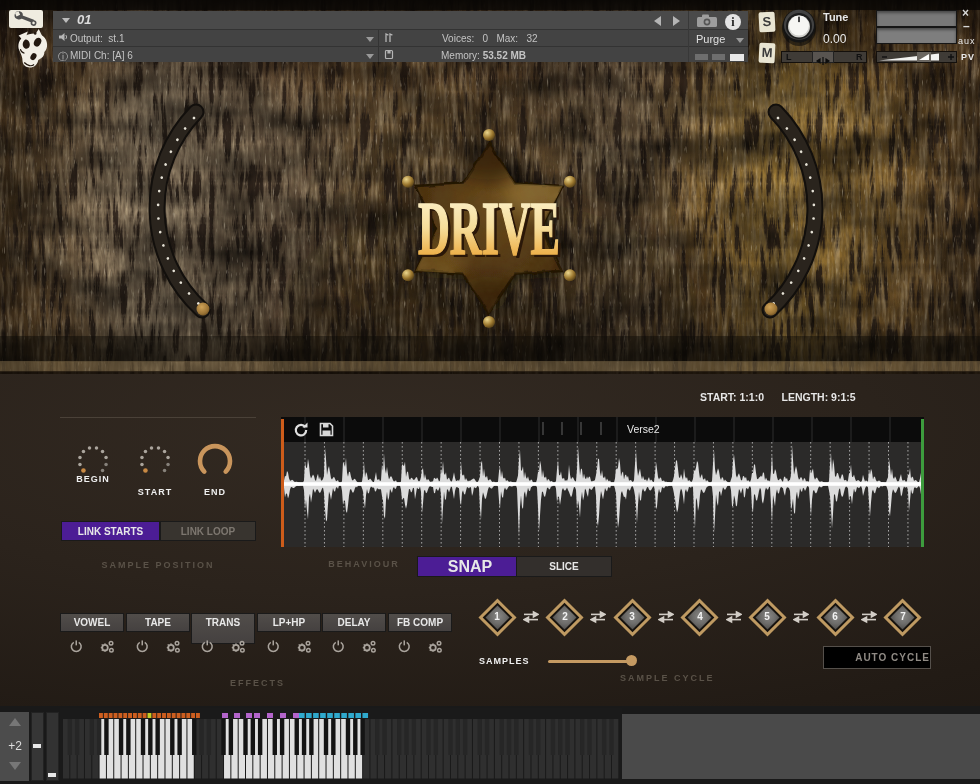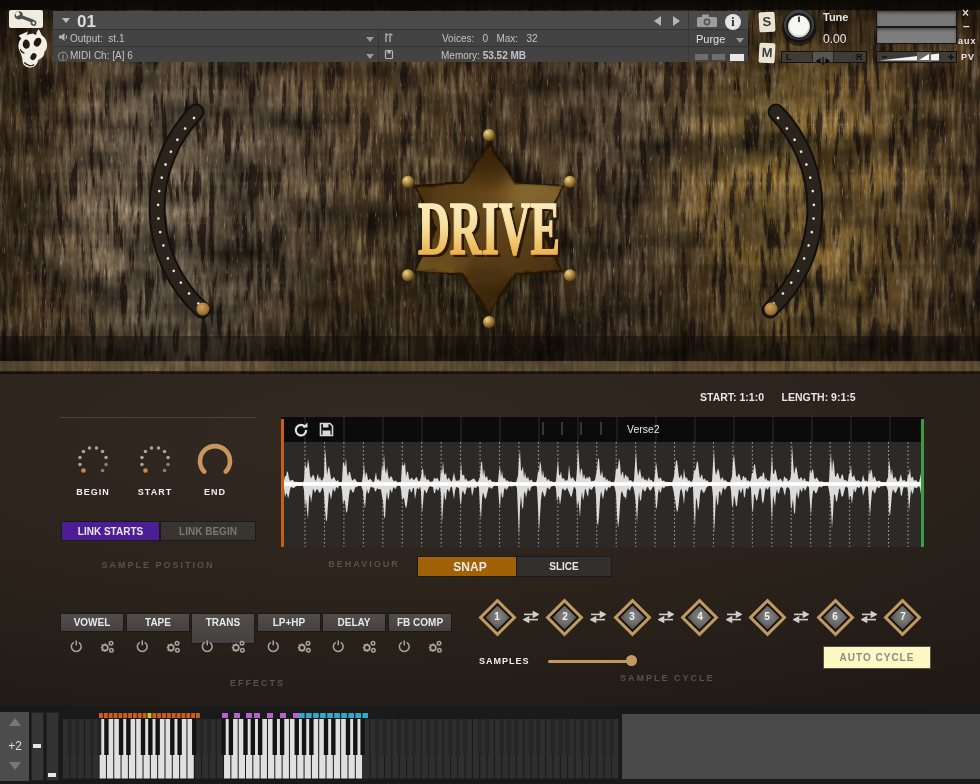--- a/index.html
+++ b/index.html
@@ -170,21 +170,21 @@
   </svg>
   </div>
 
   <div class="abs" id="hdr">
 
     <div class="hsep" style="top:18px;"></div>
     <div class="hsep" style="top:35px;"></div>
     <div class="abs" style="left:0;top:0;width:100%;height:18px;background:#4a4a4a;"></div>
 
     <div class="abs" style="left:9px;top:7px;width:0;height:0;border-left:4.5px solid transparent;border-right:4.5px solid transparent;border-top:5.5px solid #bcbcbc;"></div>
-    <div class="abs" style="left:24px;top:1px;color:#dcdcdc;font-size:17px;font-weight:bold;">01</div>
+    <div class="abs" style="left:24px;top:1px;color:#dcdcdc;font-size:13px;font-weight:bold;font-style:italic;">01</div>
 
     <svg class="abs" style="left:5px;top:21px;" width="10" height="10" viewBox="0 0 10 10">
         <path d="M1 3.5 H3.5 L6.5 1 V9 L3.5 6.5 H1 Z" fill="#b5b5b5"></path>
         <path d="M7.8 3 A3 3 0 0 1 7.8 7" stroke="#b5b5b5" stroke-width="1" fill="none"></path>
       </svg>
     <div class="abs htxt" style="left:17px;top:22px;">Output:&nbsp; st.1</div>
     <div class="abs" style="left:313px;top:26px;width:0;height:0;border-left:4px solid transparent;border-right:4px solid transparent;border-top:5px solid #999;"></div>
 
     <div class="abs htxt" style="left:5px;top:39px;">ⓘ</div>
     <div class="abs htxt" style="left:17px;top:39px;">MIDI Ch: [A] 6</div>
@@ -283,21 +283,21 @@
   <svg class="abs" style="left:877px;top:52px;" width="79" height="10" viewBox="0 0 79 10">
     <path d="M2 8.5 L62 8.5 L62 1.5 Z" fill="#f2f2f0"></path>
     <rect x="40" y="0" width="14" height="10" fill="#6a6660"></rect>
     <path d="M42 8 L52 8 L52 2 Z" fill="#fdfdfc"></path>
     <path d="M71 5 h6 M74 2 v6" stroke="#111" stroke-width="1.4"></path>
     <path d="M5 5 h5" stroke="#111" stroke-width="1.4"></path>
   </svg>
 
   <div class="abs" style="left:962px;top:6px;color:#d8d8d8;font-size:12px;font-weight:bold;">×</div>
   <div class="abs" style="left:963px;top:19px;color:#d8d8d8;font-size:12px;font-weight:bold;">–</div>
-  <div class="abs" style="left:958px;top:36px;color:#e8e8e8;font-size:9px;font-weight:bold;letter-spacing:1px;">aux</div>
+  <div class="abs" style="left:958px;top:36px;color:#e8e8e8;font-size:9px;font-weight:normal;letter-spacing:1px;">aux</div>
   <div class="abs" style="left:961px;top:52px;color:#e8e8e8;font-size:9px;font-weight:bold;letter-spacing:1px;">PV</div>
 
   <div class="abs" id="panel"></div>
 
   <div class="abs" style="left:700px;top:391px;width:209px;text-align:left;color:#e6e6e6;font-size:10.5px;font-weight:bold;">START:&nbsp;1:1:0&nbsp;&nbsp;&nbsp;&nbsp;&nbsp;&nbsp;LENGTH:&nbsp;9:1:5</div>
 
   <div class="abs" style="left:60px;top:417px;width:196px;height:1px;background:#4a4138;"></div>
 
   <svg class="abs" style="left:60px;top:435px;" width="200" height="55" viewBox="0 0 200 55">
     <g id="dotknobs">
@@ -318,26 +318,26 @@
         <circle cx="91.50594289111598" cy="12.960001345097577" r="1.75" fill="#aba59d"></circle>
         <circle cx="98.49405710888404" cy="12.960001345097579" r="1.75" fill="#aba59d"></circle>
         <circle cx="104.54594154601838" cy="16.454058453981606" r="1.75" fill="#aba59d"></circle>
         <circle cx="108.03999865490242" cy="22.50594289111597" r="1.75" fill="#aba59d"></circle>
         <circle cx="108.03999865490242" cy="29.49405710888402" r="1.75" fill="#87827b"></circle>
         <circle cx="104.5459415460184" cy="35.54594154601838" r="1.75" fill="#87827b"></circle>
       </g>
     <path d="M 22.3 36.6 A 15 15 0 1 1 43.7 36.6" fill="none" stroke="#c9955c" stroke-width="4.6" stroke-linecap="round" transform="translate(122,0)"></path>
   </svg>
 
-  <div class="abs wlbl" style="left:63px;top:487px;width:60px;text-align:center;">BEGIN</div>
+  <div class="abs wlbl" style="left:63px;top:474px;width:60px;text-align:center;">BEGIN</div>
   <div class="abs wlbl" style="left:125px;top:487px;width:60px;text-align:center;">START</div>
   <div class="abs wlbl" style="left:187px;top:487px;width:56px;text-align:center;">END</div>
 
   <div class="btn" style="left:61px;top:521px;width:99px;height:20px;background:#4c1d95;font-size:10px;line-height:19px;">LINK STARTS</div>
-  <div class="btn" style="left:160px;top:521px;width:96px;height:20px;background:#38342f;color:#7d7770;font-size:10px;line-height:19px;">LINK BEGIN</div>
+  <div class="btn" style="left:160px;top:521px;width:96px;height:20px;background:#38342f;color:#7d7770;font-size:10px;line-height:19px;">LINK LOOP</div>
   <div class="abs lbl" style="left:60px;top:560px;width:196px;text-align:center;">SAMPLE POSITION</div>
 
   <div class="abs" id="wave" style="left:281px;top:417px;width:643px;height:130px;background:#2b2a29;">
     <div class="abs" style="left:0;top:0;width:643px;height:25px;background:#0b0b0b;"></div>
     <svg class="abs" style="left:0;top:0;" width="643" height="25" viewBox="0 0 643 25">
       <g stroke="#2e2e2e" stroke-width="1">
         <line x1="24" y1="0" x2="24" y2="25"></line>
           <line x1="63" y1="0" x2="63" y2="25"></line>
         <line x1="102" y1="0" x2="102" y2="25"></line>
           <line x1="141" y1="0" x2="141" y2="25"></line>
@@ -406,21 +406,21 @@
         <line x1="607.5" x2="607.5" y1="0" y2="105" stroke="#cfcfcf" stroke-width="1" stroke-dasharray="1.6 2.4" opacity="0.75"></line>
         <line x1="626.95" x2="626.95" y1="0" y2="105" stroke="#cfcfcf" stroke-width="1" stroke-dasharray="1.6 2.4" opacity="0.75"></line>
         <path d="M0 40.5L1 40.5L2 40.5L3 38.7L4 33.7L5 34.4L6 28.9L7 30.5L8 36.2L9 38.8L10 38.4L11 37.7L12 38.2L13 39.4L14 40.1L15 39.8L16 39.8L17 40.3L18 40.2L19 40.5L20 40.5L21 40.5L22 40.5L23 38.4L24 20.2L25 25.5L26 26.0L27 16.8L28 23.1L29 33.1L30 36.5L31 34.4L32 32.5L33 34.1L34 37.9L35 38.9L36 34.4L37 31.7L38 37.6L39 34.6L40 38.5L41 38.6L42 37.1L43 34.1L44 6.1L45 16.9L46 32.9L47 26.9L48 24.0L49 30.2L50 36.3L51 37.6L52 35.8L53 34.8L54 36.7L55 39.2L56 38.8L57 38.0L58 40.5L59 40.5L60 40.5L61 39.3L62 20.2L63 21.4L64 24.9L65 15.7L66 30.5L67 34.7L68 29.7L69 30.0L70 34.7L71 38.1L72 38.4L73 37.0L74 36.8L75 38.6L76 39.8L77 40.5L78 40.5L79 40.5L80 40.5L81 39.4L82 33.0L83 20.3L84 35.4L85 29.9L86 32.1L87 38.0L88 37.8L89 36.6L90 37.5L91 39.1L92 39.9L93 39.9L94 35.2L95 30.1L96 37.2L97 38.0L98 36.7L99 39.3L100 38.2L101 22.2L102 29.1L103 11.5L104 27.1L105 31.8L106 24.7L107 32.4L108 37.4L109 35.2L110 33.9L111 35.6L112 38.2L113 39.4L114 38.9L115 38.3L116 40.5L117 40.5L118 40.5L119 40.5L120 39.4L121 22.0L122 23.3L123 24.1L124 19.6L125 34.9L126 29.9L127 29.6L128 36.4L129 37.9L130 36.1L131 35.8L132 37.4L133 37.9L134 37.0L135 35.2L136 35.2L137 38.5L138 39.5L139 38.4L140 34.9L141 28.0L142 26.1L143 36.9L144 32.0L145 36.4L146 38.6L147 36.8L148 38.2L149 39.8L150 39.8L151 39.5L152 39.3L153 35.7L154 36.2L155 37.3L156 35.5L157 36.8L158 39.5L159 38.5L160 26.5L161 31.8L162 19.1L163 31.6L164 32.9L165 30.2L166 37.7L167 36.4L168 35.4L169 38.1L170 39.6L171 39.2L172 35.3L173 30.3L174 35.8L175 38.9L176 38.7L177 38.1L178 39.1L179 36.5L180 20.0L181 32.5L182 33.7L183 32.3L184 38.5L185 35.9L186 37.9L187 39.6L188 38.6L189 39.0L190 38.1L191 37.6L192 36.7L193 36.4L194 37.7L195 39.4L196 40.1L197 39.8L198 37.6L199 34.2L200 21.2L201 18.7L202 34.8L203 26.5L204 34.3L205 35.8L206 33.4L207 38.3L208 38.3L209 37.0L210 38.3L211 39.7L212 39.9L213 39.6L214 40.5L215 40.5L216 40.5L217 39.7L218 29.5L219 24.4L220 35.4L221 28.8L222 35.6L223 36.7L224 35.6L225 39.3L226 37.9L227 38.8L228 40.0L229 39.6L230 39.5L231 40.0L232 40.3L233 40.5L234 40.5L235 40.5L236 37.6L237 33.5L238 17.3L239 8.1L240 29.1L241 28.0L242 24.3L243 36.2L244 29.7L245 35.2L246 36.9L247 34.3L248 38.1L249 38.9L250 37.5L251 37.9L252 40.5L253 40.5L254 40.5L255 40.5L256 37.3L257 30.1L258 30.1L259 18.4L260 23.2L261 35.4L262 28.1L263 34.7L264 36.0L265 34.2L266 38.9L267 37.1L268 37.6L269 39.6L270 39.3L271 38.9L272 40.5L273 40.5L274 40.5L275 39.1L276 27.6L277 18.0L278 32.8L279 33.6L280 29.2L281 36.3L282 36.8L283 35.7L284 39.3L285 37.7L286 39.1L287 36.4L288 22.8L289 32.6L290 37.5L291 35.4L292 35.2L293 37.4L294 39.3L295 39.3L296 27.6L297 4.6L298 19.0L299 33.4L300 26.5L301 27.2L302 36.8L303 31.5L304 36.0L305 37.2L306 34.3L307 36.7L308 34.5L309 35.1L310 38.9L311 39.4L312 38.8L313 39.1L314 37.8L315 33.1L316 27.0L317 17.3L318 16.6L319 30.3L320 34.5L321 28.0L322 35.0L323 36.2L324 34.1L325 38.9L326 36.6L327 38.2L328 39.5L329 38.3L330 40.5L331 40.5L332 40.5L333 40.5L334 36.6L335 26.3L336 27.5L337 25.6L338 16.0L339 21.2L340 34.5L341 30.8L342 29.4L343 37.6L344 33.3L345 32.6L346 35.7L347 33.7L348 38.8L349 38.3L350 38.0L351 39.5L352 40.1L353 38.3L354 22.2L355 8.9L356 25.5L357 33.9L358 30.2L359 26.5L360 33.3L361 37.5L362 33.7L363 37.2L364 38.2L365 37.0L366 39.6L367 36.9L368 35.1L369 38.8L370 37.4L371 38.4L372 39.9L373 39.8L374 32.2L375 19.7L376 27.0L377 35.1L378 37.6L379 35.4L380 35.7L381 39.0L382 38.8L383 38.5L384 40.0L385 39.4L386 40.0L387 40.2L388 40.0L389 40.5L390 40.5L391 40.5L392 38.0L393 34.3L394 26.1L395 18.5L396 18.5L397 27.0L398 35.4L399 35.8L400 32.1L401 35.1L402 37.9L403 26.5L404 33.9L405 36.7L406 34.9L407 39.2L408 38.0L409 38.8L410 40.0L411 39.6L412 36.8L413 28.5L414 29.1L415 25.5L416 19.0L417 20.8L418 30.0L419 36.5L420 34.1L421 32.0L422 37.3L423 37.5L424 36.1L425 39.4L426 37.9L427 39.0L428 40.5L429 40.5L430 40.5L431 39.0L432 22.0L433 7.9L434 26.7L435 33.3L436 29.7L437 26.3L438 28.9L439 35.4L440 37.9L441 35.1L442 36.1L443 39.3L444 37.5L445 38.8L446 39.5L447 40.5L448 40.5L449 40.5L450 37.5L451 34.4L452 19.1L453 12.3L454 22.6L455 33.3L456 35.7L457 32.9L458 31.3L459 34.2L460 38.3L461 38.2L462 33.9L463 34.2L464 36.4L465 34.7L466 39.2L467 37.9L468 39.1L469 39.9L470 37.6L471 31.0L472 30.9L473 22.4L474 22.5L475 30.7L476 36.7L477 37.3L478 35.4L479 35.1L480 33.4L481 34.9L482 30.2L483 31.1L484 38.2L485 35.6L486 37.8L487 39.1L488 38.2L489 39.5L490 28.5L491 11.9L492 31.4L493 32.0L494 26.9L495 29.3L496 34.9L497 38.2L498 38.0L499 36.6L500 37.0L501 39.1L502 39.7L503 35.1L504 34.6L505 37.3L506 35.7L507 39.4L508 38.5L509 37.7L510 32.9L511 3.0L512 17.8L513 32.7L514 28.0L515 23.9L516 28.1L517 34.7L518 37.8L519 36.6L520 34.8L521 36.4L522 39.2L523 36.3L524 36.4L525 39.6L526 38.9L527 39.6L528 39.5L529 27.2L530 31.5L531 28.9L532 26.5L533 35.1L534 37.8L535 35.9L536 35.6L537 37.4L538 39.2L539 39.8L540 39.4L541 39.2L542 39.9L543 40.3L544 40.5L545 40.5L546 40.5L547 40.5L548 39.2L549 22.7L550 10.7L551 30.2L552 17.1L553 22.5L554 34.3L555 34.7L556 31.1L557 31.2L558 34.8L559 37.5L560 35.2L561 31.9L562 33.3L563 38.3L564 38.3L565 37.7L566 39.8L567 38.5L568 31.6L569 30.8L570 22.5L571 34.7L572 35.0L573 32.5L574 36.5L575 39.1L576 38.7L577 38.1L578 38.5L579 39.5L580 40.1L581 38.4L582 32.8L583 36.4L584 39.4L585 38.3L586 39.3L587 39.5L588 27.8L589 32.7L590 26.7L591 29.7L592 37.4L593 34.4L594 34.9L595 38.3L596 39.5L597 38.9L598 38.6L599 39.1L600 39.9L601 40.2L602 40.1L603 40.5L604 40.5L605 40.5L606 37.7L607 35.2L608 17.1L609 24.6L610 33.7L611 26.8L612 35.2L613 36.9L614 34.2L615 36.2L616 38.9L617 39.4L618 38.8L619 35.2L620 32.0L621 37.5L622 38.9L623 37.7L624 38.6L625 40.0L626 38.8L627 32.9L628 32.7L629 25.9L630 36.7L631 34.5L632 35.2L633 39.1L634 38.3L635 38.0L636 39.2L637 40.0L638 40.1L639 36.4L640 30.7L640 42L640 52.4L639 45.9L638 43.9L637 44.8L636 46.1L635 46.2L634 44.9L633 46.3L632 51.6L631 51.5L630 47.3L629 58.3L628 68.9L627 48.5L626 44.8L625 45.6L624 45.5L623 44.6L622 47.3L621 52.7L620 54.5L619 46.4L618 44.4L617 45.7L616 48.3L615 50.6L614 50.9L613 48.9L612 47.3L611 51.2L610 63.2L609 74.4L608 69.2L607 49.1L606 45.7L605 43.5L604 43.5L603 43.5L602 44.2L601 44.6L600 44.0L599 44.7L598 46.2L597 45.5L596 44.7L595 47.9L594 51.6L593 50.6L592 47.5L591 49.8L590 60.5L589 74.7L588 59.9L587 45.5L586 44.3L585 44.5L584 46.4L583 50.6L582 54.0L581 46.6L580 43.9L579 45.0L578 46.3L577 45.4L576 44.9L575 49.2L574 50.4L573 46.4L572 52.8L571 62.2L570 54.8L569 53.7L568 58.5L567 46.6L566 45.0L565 44.5L564 46.1L563 50.0L562 54.0L561 55.0L560 52.5L559 46.3L558 47.5L557 53.1L556 59.3L555 59.5L554 52.5L553 52.4L552 71.9L551 86.4L550 66.8L549 54.0L548 48.6L547 43.5L546 43.5L545 43.5L544 43.5L543 43.9L542 44.0L541 45.1L540 45.5L539 44.7L538 44.6L537 46.8L536 50.0L535 51.6L534 50.4L533 48.1L532 49.0L531 57.6L530 73.5L529 61.6L528 45.7L527 44.0L526 44.5L525 47.1L524 48.9L523 46.6L522 45.8L521 50.1L520 48.9L519 46.2L518 53.7L517 57.3L516 49.4L515 54.7L514 71.9L513 70.6L512 56.5L511 63.7L510 67.5L509 48.9L508 46.0L507 45.5L506 45.2L505 47.3L504 53.8L503 51.1L502 46.2L501 45.5L500 44.7L499 46.7L498 51.2L497 51.6L496 47.2L495 51.8L494 64.2L493 58.4L492 53.1L491 80.7L490 62.6L489 44.6L488 45.3L487 47.8L486 47.2L485 45.5L484 48.8L483 56.7L482 61.7L481 59.2L480 47.7L479 45.7L478 48.9L477 54.3L476 58.8L475 58.1L474 52.6L473 52.4L472 70.5L471 65.9L470 46.3L469 44.0L468 45.3L467 47.6L466 46.3L465 46.2L464 54.4L463 55.8L462 45.8L461 48.0L460 51.7L459 48.8L458 46.9L457 54.0L456 63.5L455 64.4L454 57.1L453 53.3L452 64.0L451 64.0L450 48.3L449 43.5L448 43.5L447 43.5L446 44.6L445 46.5L444 48.1L443 46.7L442 45.3L441 49.8L440 54.2L439 49.1L438 50.2L437 64.1L436 60.7L435 51.9L434 74.8L433 91.0L432 54.8L431 45.1L430 43.5L429 43.5L428 43.5L427 44.5L426 44.7L425 46.5L424 49.2L423 51.1L422 50.6L421 48.2L420 47.2L419 52.8L418 64.1L417 68.9L416 58.6L415 55.7L414 85.8L413 70.0L412 45.3L411 44.2L410 45.7L409 45.2L408 44.7L407 48.4L406 50.4L405 47.0L404 49.6L403 62.4L402 54.2L401 48.5L400 46.6L399 50.0L398 58.7L397 67.6L396 70.4L395 64.7L394 56.9L393 51.8L392 46.7L391 43.5L390 43.5L389 43.5L388 43.8L387 44.3L386 44.6L385 44.0L384 44.7L383 46.4L382 45.4L381 45.2L380 49.9L379 50.8L378 46.8L377 51.9L376 64.7L375 67.3L374 49.4L373 44.3L372 44.8L371 46.5L370 48.2L369 48.6L368 47.6L367 45.0L366 45.3L365 47.7L364 49.8L363 48.8L362 46.2L361 49.2L360 58.4L359 58.3L358 49.8L357 62.8L356 80.9L355 63.2L354 53.7L353 48.1L352 44.7L351 44.1L350 45.7L349 48.4L348 48.2L347 46.2L346 48.4L345 57.8L344 54.5L343 55.2L342 52.3L341 49.1L340 51.3L339 62.9L338 79.3L337 86.0L336 72.7L335 51.2L334 46.8L333 43.5L332 43.5L331 43.5L330 43.5L329 46.5L328 44.9L327 45.7L326 49.5L325 48.0L324 45.9L323 52.0L322 57.4L321 53.1L320 48.9L319 57.2L318 73.8L317 84.0L316 79.5L315 53.8L314 44.8L313 44.4L312 45.7L311 47.4L310 48.0L309 46.5L308 46.7L307 55.1L306 52.3L305 48.3L304 46.4L303 54.4L302 58.6L301 49.8L300 57.6L299 75.8L298 64.0L297 58.3L296 66.7L295 48.1L294 45.2L293 45.0L292 48.3L291 53.2L290 55.2L289 52.8L288 50.0L287 48.0L286 45.6L285 47.5L284 48.7L283 48.0L282 46.1L281 48.0L280 56.7L279 63.0L278 55.3L277 54.3L276 60.3L275 46.4L274 43.5L273 43.5L272 43.5L271 44.5L270 44.5L269 46.9L268 47.4L267 45.4L266 46.1L265 51.0L264 55.0L263 54.0L262 50.0L261 49.5L260 57.5L259 73.6L258 89.3L257 64.7L256 45.6L255 43.5L254 43.5L253 43.5L252 43.5L251 44.8L250 45.3L249 48.9L248 48.7L247 45.7L246 51.0L245 55.9L244 49.2L243 52.0L242 67.0L241 65.2L240 53.2L239 64.8L238 94.6L237 71.7L236 46.5L235 43.5L234 43.5L233 43.5L232 44.2L231 44.5L230 44.4L229 44.1L228 44.2L227 45.5L226 47.6L225 47.7L224 45.6L223 48.1L222 56.1L221 54.7L220 49.2L219 67.0L218 58.2L217 44.4L216 43.5L215 43.5L214 43.5L213 44.0L212 44.9L211 46.5L210 46.6L209 45.4L208 45.1L207 47.4L206 52.0L205 56.2L204 57.0L203 53.4L202 50.2L201 56.6L200 77.5L199 66.5L198 46.1L197 43.8L196 44.6L195 46.3L194 45.8L193 45.2L192 51.0L191 54.1L190 45.4L189 44.9L188 46.5L187 45.5L186 44.9L185 48.7L184 52.8L183 51.7L182 48.2L181 50.8L180 63.5L179 59.0L178 46.3L177 45.7L176 45.1L175 45.4L174 49.1L173 56.9L172 50.9L171 45.2L170 44.6L169 47.4L168 50.5L167 47.8L166 47.2L165 57.1L164 58.0L163 49.6L162 65.2L161 81.9L160 52.6L159 44.8L158 46.9L157 48.9L156 47.6L155 46.4L154 51.2L153 51.1L152 45.1L151 44.9L150 44.6L149 44.3L148 45.0L147 47.4L146 50.5L145 51.2L144 48.1L143 48.7L142 61.4L141 71.1L140 49.8L139 44.6L138 46.9L137 47.0L136 45.4L135 51.7L134 57.3L133 46.3L132 45.7L131 49.6L130 50.5L129 47.3L128 47.1L127 53.7L126 62.6L125 66.7L124 62.8L123 55.8L122 56.6L121 57.6L120 47.8L119 43.5L118 43.5L117 43.5L116 43.5L115 46.4L114 47.0L113 45.1L112 46.3L111 51.0L110 49.1L109 46.7L108 55.8L107 58.6L106 49.8L105 57.5L104 76.8L103 74.3L102 58.4L101 54.3L100 47.6L99 47.1L98 47.6L97 46.8L96 46.2L95 49.3L94 49.5L93 45.4L92 45.8L91 45.2L90 44.6L89 46.6L88 51.0L87 51.4L86 47.1L85 53.3L84 66.9L83 59.4L82 48.9L81 46.3L80 43.5L79 43.5L78 43.5L77 43.5L76 45.5L75 44.5L74 46.1L73 49.3L72 50.9L71 49.4L70 47.1L69 47.7L68 53.5L67 63.3L66 71.1L65 69.3L64 59.0L63 58.2L62 62.9L61 48.7L60 43.5L59 43.5L58 43.5L57 46.9L56 45.3L55 45.4L54 49.7L53 49.0L52 46.0L51 52.3L50 58.1L49 52.5L48 49.6L47 62.2L46 78.1L45 79.4L44 67.1L43 50.8L42 45.6L41 46.6L40 49.3L39 51.1L38 50.3L37 48.1L36 46.9L35 48.6L34 51.1L33 48.6L32 46.6L31 54.5L30 60.7L29 51.7L28 55.6L27 77.4L26 68.9L25 57.6L24 66.9L23 48.3L22 43.5L21 43.5L20 43.5L19 43.5L18 43.9L17 43.7L16 43.8L15 44.3L14 45.1L13 45.9L12 46.0L11 45.3L10 45.0L9 47.5L8 53.4L7 56.6L6 51.7L5 51.5L4 55.6L3 45.8L2 43.5L1 43.5L0 43.5Z" fill="#dcdcdc"></path>
         <rect x="0" y="40.2" width="640" height="3.6" fill="#ffffff"></rect>
       </svg>
     <div class="abs" style="left:0;top:2px;width:3px;height:128px;background:#cd5c1a;"></div>
     <div class="abs" style="left:640px;top:2px;width:3px;height:128px;background:#3d9c3d;"></div>
   </div>
 
   <div class="abs lbl" style="left:314px;top:559px;width:100px;text-align:center;">BEHAVIOUR</div>
-  <div class="btn" style="left:417px;top:556px;width:106px;height:21px;background:#a16207;font-size:12px;line-height:20px;">SNAP</div>
+  <div class="btn" style="left:417px;top:556px;width:106px;height:21px;background:#4c1d95;font-size:16px;line-height:20px;">SNAP</div>
   <div class="btn" style="left:516px;top:556px;width:96px;height:21px;background:#332f2c;font-size:10px;line-height:20px;">SLICE</div>
 
   <div id="fx">
       <div class="btn" style="left:60px;top:613px;width:64px;height:19px;background:linear-gradient(#514d4a,#454140);font-size:10px;line-height:18px;">VOWEL</div>
       <svg class="abs" style="left:70px;top:640px;" width="12.5" height="12.5" viewBox="0 0 14 14">
         <path d="M4.2 2.6 A5.5 5.5 0 1 0 9.8 2.6" fill="none" stroke="#aaa49d" stroke-width="1.7"></path>
         <line x1="7" y1="0.5" x2="7" y2="6" stroke="#aaa49d" stroke-width="1.7"></line>
       </svg>
       <svg class="abs" style="left:100px;top:640px;" width="14.5" height="13.5" viewBox="0 0 16 15">
         <g fill="none" stroke="#aaa49d">
@@ -604,21 +604,21 @@
       </svg>
       <div class="abs" style="left:889px;top:603.5px;width:27px;height:27px;transform:rotate(45deg);background:#17130f;border:3px solid #bf9a62;box-sizing:border-box;"></div>
       <div class="abs" style="left:894px;top:608.5px;width:17px;height:17px;transform:rotate(45deg);background:radial-gradient(circle at 48% 42%, #888785 0%, #6e6d6b 55%, #504e4c 100%);"></div>
       <div class="abs" style="left:895px;top:610px;width:16px;height:14px;color:#f2f2f2;font-size:10px;font-weight:bold;text-align:center;line-height:14px;">7</div>
     </div>
 
   <div class="abs" style="left:548px;top:659.5px;width:85px;height:3px;background:#c59a62;border-radius:2px;"></div>
   <div class="abs" style="left:626px;top:655px;width:11px;height:11px;border-radius:6px;background:#c59a62;"></div>
   <div class="abs wlbl" style="left:479px;top:656px;">SAMPLES</div>
   <div class="abs lbl" style="left:620px;top:673px;width:155px;text-align:left;">SAMPLE CYCLE</div>
-  <div class="btn" style="left:823px;top:646px;width:108px;height:23px;background:#fef9c3;border:1px solid #55504b;color:#8f8a84;font-size:10px;line-height:21px;letter-spacing:1px;">AUTO CYCLE</div>
+  <div class="btn" style="left:823px;top:646px;width:108px;height:23px;background:#000000;border:1px solid #55504b;color:#8f8a84;font-size:10px;line-height:21px;letter-spacing:1px;text-align:right;">AUTO CYCLE</div>
 
   <div class="abs" style="left:0;top:706px;width:980px;height:78px;background:#191919;"></div>
   <div class="abs" style="left:0;top:712px;width:29px;height:69px;background:#4c4c4c;"></div>
   <div class="abs" style="left:31px;top:712px;width:13px;height:69px;background:#363636;border:1px solid #222;box-sizing:border-box;"></div>
   <div class="abs" style="left:46px;top:712px;width:13px;height:69px;background:#323232;border:1px solid #222;box-sizing:border-box;"></div>
   <div class="abs" style="left:33px;top:744px;width:8px;height:4px;background:#e8e8e8;"></div>
   <div class="abs" style="left:48px;top:773px;width:8px;height:4px;background:#e8e8e8;"></div>
   <div class="abs" style="left:3px;top:739px;width:24px;height:15px;color:#ddd;font-size:12px;text-align:center;">+2</div>
   <div class="abs" style="left:9px;top:718px;width:0;height:0;border-left:6px solid transparent;border-right:6px solid transparent;border-bottom:8px solid #777;"></div>
   <div class="abs" style="left:9px;top:762px;width:0;height:0;border-left:6px solid transparent;border-right:6px solid transparent;border-top:8px solid #777;"></div>

